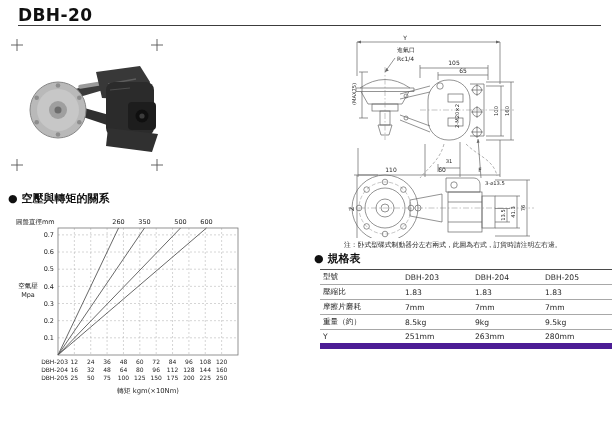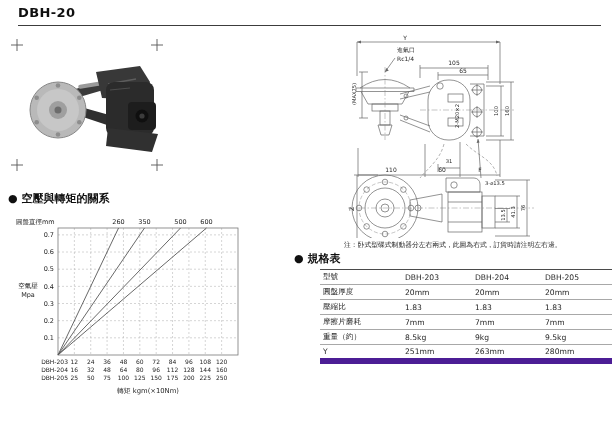--- a/index.html
+++ b/index.html
@@ -1,20 +1,20 @@
 <!DOCTYPE html>
 <html><head>
 <meta charset="utf-8">
 <style>
   *{margin:0;padding:0;box-sizing:border-box}
   html,body{background:#fff}
   body{width:615px;height:429px;overflow:hidden;font-family:"DejaVu Sans","Liberation Sans",sans-serif}
   .page{position:relative;width:615px;height:429px;background:#fff}
   .abs{position:absolute}
-  .page-title{font-size:13px;font-weight:bold;color:#101010;letter-spacing:.4px}
+  .page-title{font-size:17px;font-weight:bold;color:#101010;letter-spacing:.4px}
   .rule{height:1px;background:#3c3c3c}
   .sec-title{font-size:11px;font-weight:bold;color:#101010}
   .note{font-size:6.8px;color:#1c1c1c;white-space:nowrap}
   table.spec{border-collapse:collapse;width:292px;border-top:1.4px solid #4a4a4a;border-bottom:6px solid #4c1d95;table-layout:fixed}
   table.spec td{font-size:7.6px;color:#1e1e1e;padding:2px 3px;border-bottom:1px solid #a8a8a8;overflow:hidden;white-space:nowrap}
   table.spec td.lbl{width:82px}
   svg text{font-family:"DejaVu Sans","Liberation Sans",sans-serif}
   .dimtext{font-size:6px;fill:#1e1e1e}
   .dimtext-s{font-size:5.2px;fill:#1e1e1e}
 </style>
@@ -270,36 +270,30 @@
       <text x="115.45454545454545" y="174" text-anchor="middle" font-size="6" fill="#1e1e1e">100</text>
       <text x="131.8181818181818" y="174" text-anchor="middle" font-size="6" fill="#1e1e1e">125</text>
       <text x="148.1818181818182" y="174" text-anchor="middle" font-size="6" fill="#1e1e1e">150</text>
       <text x="164.54545454545456" y="174" text-anchor="middle" font-size="6" fill="#1e1e1e">175</text>
       <text x="180.9090909090909" y="174" text-anchor="middle" font-size="6" fill="#1e1e1e">200</text>
       <text x="197.27272727272728" y="174" text-anchor="middle" font-size="6" fill="#1e1e1e">225</text>
       <text x="213.63636363636363" y="174" text-anchor="middle" font-size="6" fill="#1e1e1e">250</text>
       <text x="140" y="187" text-anchor="middle" font-size="6.8" fill="#1e1e1e">轉矩 kgm(×10Nm)</text>
     </svg>
 
-  <div class="abs sec-title" style="left:294px;top:251px">● 規格表</div>
+  <div class="abs sec-title" style="left:314px;top:251px">● 規格表</div>
   <table class="spec abs" style="left:320px;top:269px">
     <tbody id="spec-tbody">
         <tr>
           <td class="lbl">型號</td>
           <td>DBH-203</td>
           <td>DBH-204</td>
           <td>DBH-205</td>
         </tr>
         <tr>
-          <td class="lbl">圓盤厚度</td>
-          <td>20mm</td>
-          <td>20mm</td>
-          <td>20mm</td>
-        </tr>
-        <tr>
           <td class="lbl">壓縮比</td>
           <td>1.83</td>
           <td>1.83</td>
           <td>1.83</td>
         </tr>
         <tr>
           <td class="lbl">摩擦片磨耗</td>
           <td>7mm</td>
           <td>7mm</td>
           <td>7mm</td>

